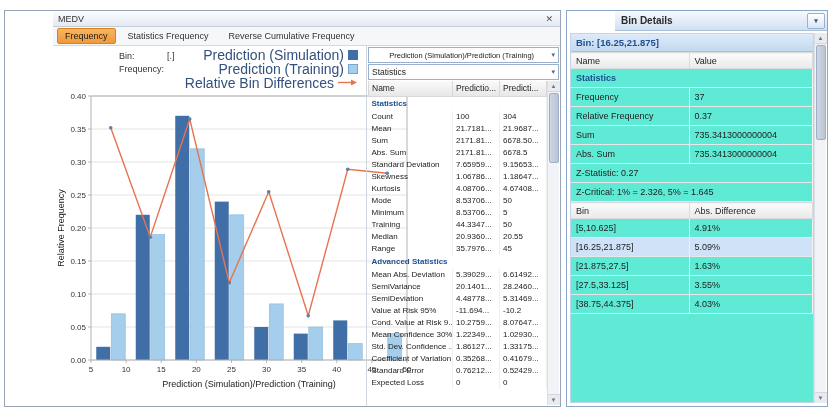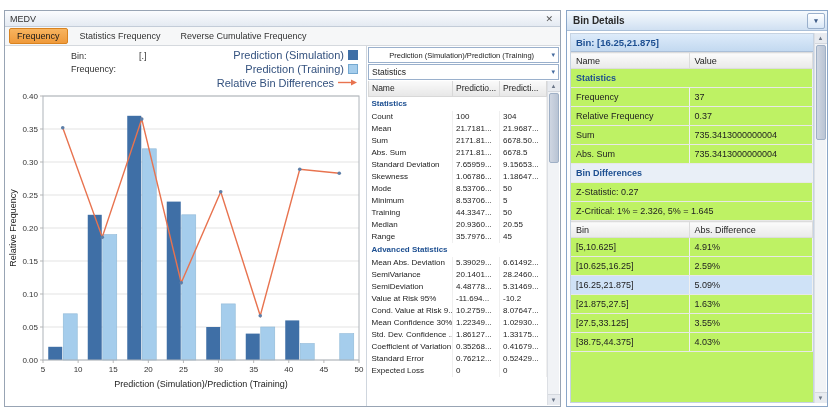--- a/index.html
+++ b/index.html
@@ -5,21 +5,21 @@
   * { box-sizing: border-box; margin: 0; padding: 0; }
   html,body { width: 835px; height: 418px; }
   body {
     position: relative;
     background: #ffffff;
     font-family: "Liberation Sans", sans-serif;
     font-size: 9px;
     color: #222;
     overflow: hidden;
   }
-  .window { position: absolute; background: #fff; border: 1px solid #98a4b4; }
+  .window { position: absolute; background: #fff; border: 1px solid #98a4b4; padding-left: 48px; }
   #win-left  { left: 4px;  top: 10px; width: 557px; height: 397px; }
   #win-right { left: 566px; top: 10px; width: 262px; height: 397px; border-color: #8aa6c8; }
 
   
   .titlebar {
     height: 16px; display: flex; align-items: center; justify-content: space-between;
     padding: 0 5px; background: linear-gradient(#fbfcfe,#e4eaf2);
     border-bottom: 1px solid #c3ccd8; font-size: 9px; color: #333;
   }
   .close-x { color: #555; font-size: 9px; cursor: default; padding: 0 2px; }
@@ -27,22 +27,22 @@
     height: 19px; display: flex; align-items: center; gap: 4px; padding: 1px 4px;
     background: #f6f7f8; border-bottom: 1px solid #d5d9de;
   }
   .tab { padding: 2px 7px; font-size: 9px; color: #333; border: 1px solid transparent; border-radius: 2px; white-space: nowrap; }
   .tab.active { background: linear-gradient(#f8b45f,#ef9a3b); border-color: #d9831f; color: #1a1a1a; }
   .main { display: flex; height: 360px; }
 
   .chart-pane { width: 366px; position: relative; }
   .hoverinfo { position: absolute; left: 66px; top: 4px; font-size: 9px; color: #333; line-height: 13px; }
   .hoverinfo .hrow { display: flex; }
-  .hoverinfo .hlabel { width: 68px; }
-  .legend { position: absolute; right: 8px; top: 2px; display: flex; flex-direction: column; align-items: flex-end; gap: 1px; font-size: 11px; color: #33517e; }
+  .hoverinfo .hlabel { width: 48px; }
+  .legend { position: absolute; right: 8px; top: 2px; display: flex; flex-direction: column; align-items: flex-end; gap: 1px; font-size: 14px; color: #33517e; }
   .legend-row { display: flex; align-items: center; gap: 4px; height: 13px; }
   .swatch { width: 10px; height: 10px; display: inline-block; }
   .swatch.train { border: 1px solid #74a8d0; }
   #chart-svg { position: absolute; left: 2px; top: 44px; }
   #chart-svg text { font-family: "Liberation Sans", sans-serif; font-size: 8px; fill: #333; }
   #chart-svg text.axis-label { font-size: 9px; fill: #222; }
 
   .stats-pane { flex: 1; border-left: 1px solid #cfd6de; position: relative; display: flex; flex-direction: column; padding: 1px; }
   .combo {
     height: 16px; border: 1px solid #9ab0cc; background: #fff; margin-bottom: 1px;
@@ -72,21 +72,21 @@
   .left-sb .sb-thumb { height: 70px; }
   .right-sb .sb-thumb { height: 95px; }
 
   
   .bd-header {
     height: 20px; display: flex; align-items: center; justify-content: space-between;
     padding: 0 2px 0 6px; background: linear-gradient(#f6fafd,#d0e0f2);
     border-bottom: 1px solid #aabfd8; font-weight: bold; font-size: 10px; color: #2b2b2b;
   }
   .bd-combo-btn { width: 18px; height: 16px; border: 1px solid #9ab0cc; background: linear-gradient(#ffffff,#d8e7f7); display: flex; align-items: center; justify-content: center; font-size: 7px; color: #3c5a86; border-radius: 2px; }
-  .bd-body { position: absolute; top: 22px; left: 3px; right: 13px; bottom: 3px; border: 1px solid #c6d3e2; background: #bef264; overflow: hidden; }
+  .bd-body { position: absolute; top: 22px; left: 3px; right: 13px; bottom: 3px; border: 1px solid #c6d3e2; background: #5eead4; overflow: hidden; }
   .vscroll.right-sb { top: 22px; bottom: 3px; }
   .bin-title { height: 18px; line-height: 18px; padding: 0 5px; background: linear-gradient(#ddebfa,#c3d9f0); color: #1d4f91; font-weight: bold; font-size: 9.5px; border-bottom: 1px solid #aabfd8; white-space: nowrap; overflow: hidden; }
   table.bd-table { width: 100%; border-collapse: collapse; table-layout: fixed; font-size: 9px; }
   table.bd-table th { height: 16px; background: linear-gradient(#fbfbfb,#e9e9e9); border: 1px solid #dcdcdc; border-left: none; font-weight: normal; text-align: left; padding: 0 5px; }
   table.bd-table td { height: 18px; line-height: 18px; padding: 0 5px; border-bottom: 1px solid #e8e8e8; border-right: 1px solid #f0f0f0; white-space: nowrap; overflow: hidden; }
   tr.diff-section-row td { background: #e9eff7; }
   tr.selected td { background: #cfe2f7; }
 </style>
 </head>
 <body>
@@ -260,20 +260,25 @@
                 <td>Standard Deviation</td>
                 <td>7.65959...</td>
                 <td>9.15653...</td>
               </tr>
               <tr>
                 <td>Skewness</td>
                 <td>1.06786...</td>
                 <td>1.18647...</td>
               </tr>
               <tr>
+                <td>Kurtosis</td>
+                <td>4.08706...</td>
+                <td>4.67408...</td>
+              </tr>
+              <tr>
                 <td>Mode</td>
                 <td>8.53706...</td>
                 <td>50</td>
               </tr>
               <tr>
                 <td>Minimum</td>
                 <td>8.53706...</td>
                 <td>5</td>
               </tr>
               <tr>
@@ -394,23 +399,20 @@
             <td>735.3413000000004</td>
           </tr>
           <tr>
             <td>Abs. Sum</td>
             <td>735.3413000000004</td>
           </tr>
         </tbody>
     </table>
     <table class="bd-table">
       <tbody>
-        <tr class="diff-section-row">
-          <td colspan="2" class="section-cell">Bin Differences</td>
-        </tr>
         <tr>
           <td colspan="2">Z-Statistic: 0.27</td>
         </tr>
         <tr>
           <td colspan="2">Z-Critical: 1% = 2.326, 5% = 1.645</td>
         </tr>
       </tbody>
     </table>
     <table class="bd-table">
       <colgroup>
@@ -421,24 +423,20 @@
         <tr>
           <th>Bin</th>
           <th>Abs. Difference</th>
         </tr>
       </thead>
       <tbody>
           <tr>
             <td>[5,10.625]</td>
             <td>4.91%</td>
           </tr>
-          <tr>
-            <td>[10.625,16.25]</td>
-            <td>2.59%</td>
-          </tr>
           <tr class="selected">
             <td>[16.25,21.875]</td>
             <td>5.09%</td>
           </tr>
           <tr>
             <td>[21.875,27.5]</td>
             <td>1.63%</td>
           </tr>
           <tr>
             <td>[27.5,33.125]</td>

